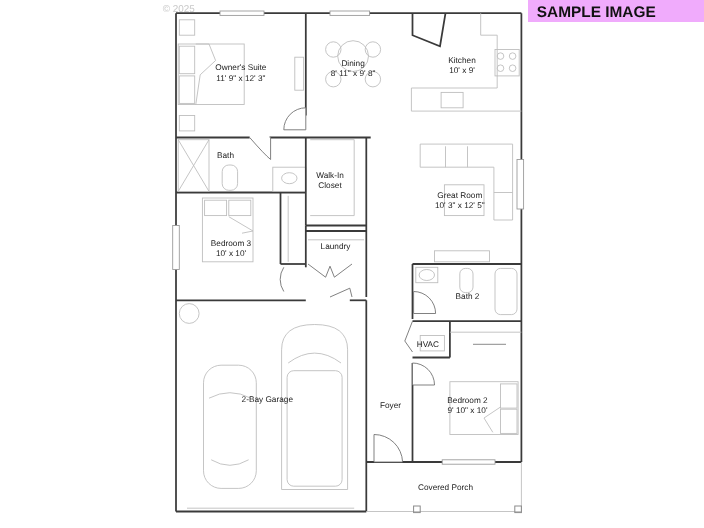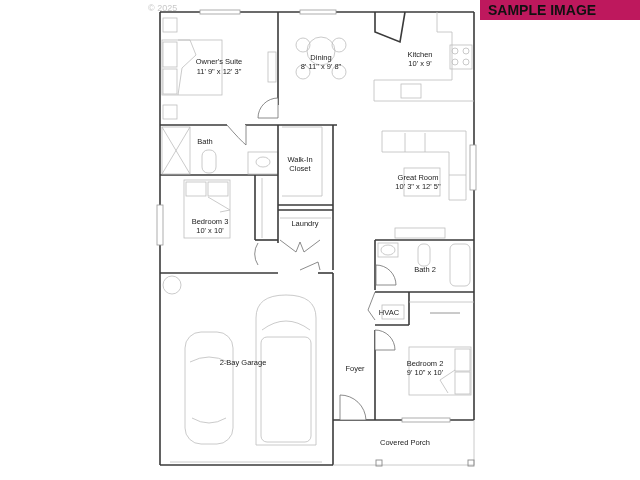--- a/index.html
+++ b/index.html
@@ -7,21 +7,21 @@
   #plan { position: absolute; left: 0; top: 0; width: 640px; height: 480px; }
   .wall { stroke: #3a3a3a; stroke-width: 1.6; fill: none; }
   .thin { stroke: #bdbdbd; stroke-width: 0.8; fill: none; }
   .mid { stroke: #8a8a8a; stroke-width: 0.9; fill: none; }
   .door { stroke: #6f6f6f; stroke-width: 0.8; fill: #ffffff; }
   .win { stroke: #9a9a9a; stroke-width: 0.8; fill: #ffffff; }
   .lbl { font-family: "Liberation Sans", sans-serif; font-size: 7.5px; fill: #222222; text-anchor: middle; }
   .copy { font-family: "Liberation Sans", sans-serif; font-size: 9px; fill: #c8c8c8; }
   .sample {
     position: absolute; left: 480px; top: 0; width: 160px; height: 20px;
-    background: #be185d; color: #111111; font-family: "Liberation Sans", sans-serif;
+    background: #f0abfc; color: #111111; font-family: "Liberation Sans", sans-serif;
     font-weight: bold; font-size: 14px; line-height: 20px; padding-left: 8px; box-sizing: border-box;
   }
 </style>
 </head>
 <body>
 
 <svg id="plan" viewBox="0 0 640 480">
 
   <text class="copy" x="148" y="11">© 2025</text>
 

